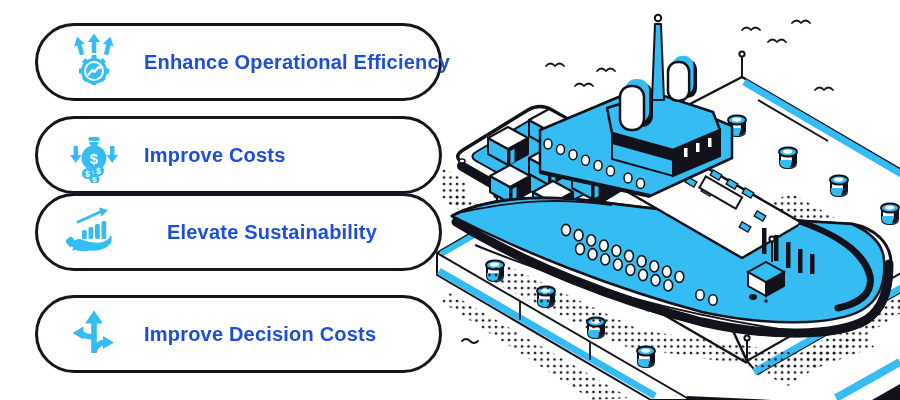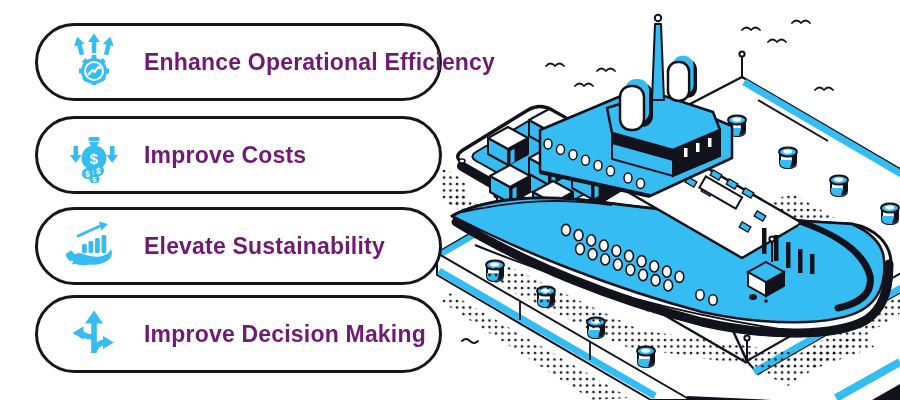--- a/index.html
+++ b/index.html
@@ -5,24 +5,24 @@
   html,body{margin:0;padding:0;}
   body{width:900px;height:400px;overflow:hidden;background:#ffffff;
        font-family:"Liberation Sans", sans-serif;position:relative;}
   .stage{position:absolute;inset:0;width:900px;height:400px;}
   .illus{position:absolute;left:0;top:0;width:900px;height:400px;}
   .card{position:absolute;left:35px;width:407px;height:78px;background:#ffffff;
         border:3px solid #15151e;border-radius:40px;display:flex;align-items:center;
         box-sizing:border-box;z-index:5;}
   .card:nth-of-type(1){top:23px;}
   .card:nth-of-type(2){top:116px;}
-  .card:nth-of-type(3){top:207px;}
+  .card:nth-of-type(3){top:193px;gap:23px;}
   .card:nth-of-type(4){top:295px;}
   .icon-wrap{width:64px;margin-left:24px;flex:none;display:flex;align-items:center;justify-content:center;}
-  .card-label{font-size:23px;font-weight:700;color:#701a75;margin-left:18px;
+  .card-label{font-size:20px;font-weight:700;color:#1d4ed8;margin-left:18px;
               letter-spacing:.2px;white-space:nowrap;}
 </style>
 </head>
 <body>
 
 <div class="stage">
 
 <svg class="illus" viewBox="0 0 900 400" aria-hidden="true">
   <defs>
     <pattern id="dots" width="6.5" height="6.5" patternUnits="userSpaceOnUse">
@@ -322,16 +322,16 @@
       <g fill="#35bcf2" stroke="none">
         <rect x="25.2" y="16" width="5.6" height="31"></rect>
         <polygon points="19,17.5 37,17.5 28,4.5"></polygon>
         <path d="M28,31 Q20,31 15.5,27.5" fill="none" stroke="#35bcf2" stroke-width="5.6"></path>
         <polygon points="17.5,20.5 17.5,33.5 6.5,27"></polygon>
         <path d="M28,45 Q30.5,37.5 39,36" fill="none" stroke="#35bcf2" stroke-width="5.6"></path>
         <polygon points="37,30 37,43 48,36.5"></polygon>
       </g>
     </svg>
   </div>
-  <div class="card-label">Improve Decision Making</div>
+  <div class="card-label">Improve Decision Costs</div>
 </div>
 
 </div>
 
 </body></html>

